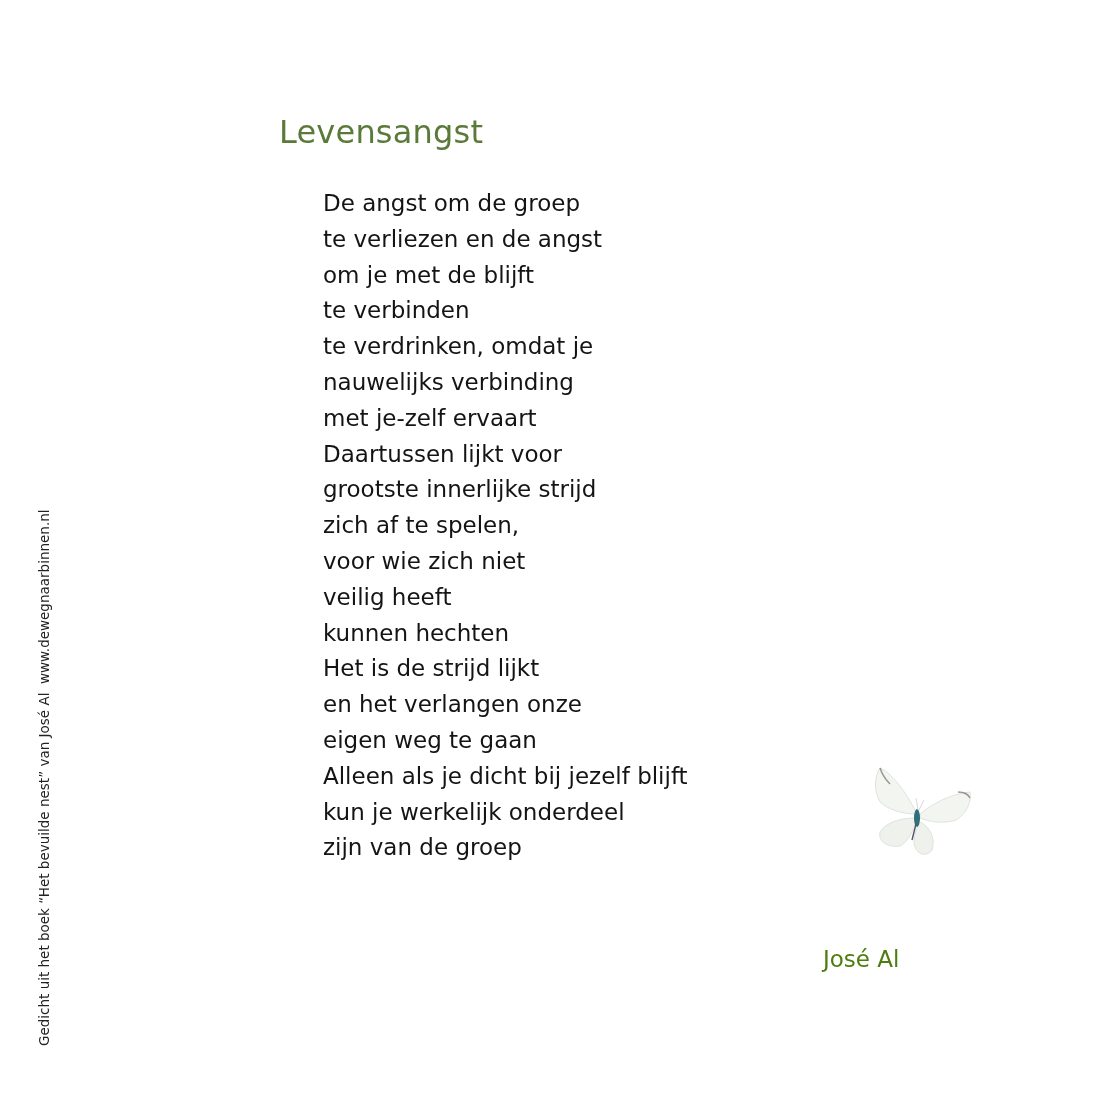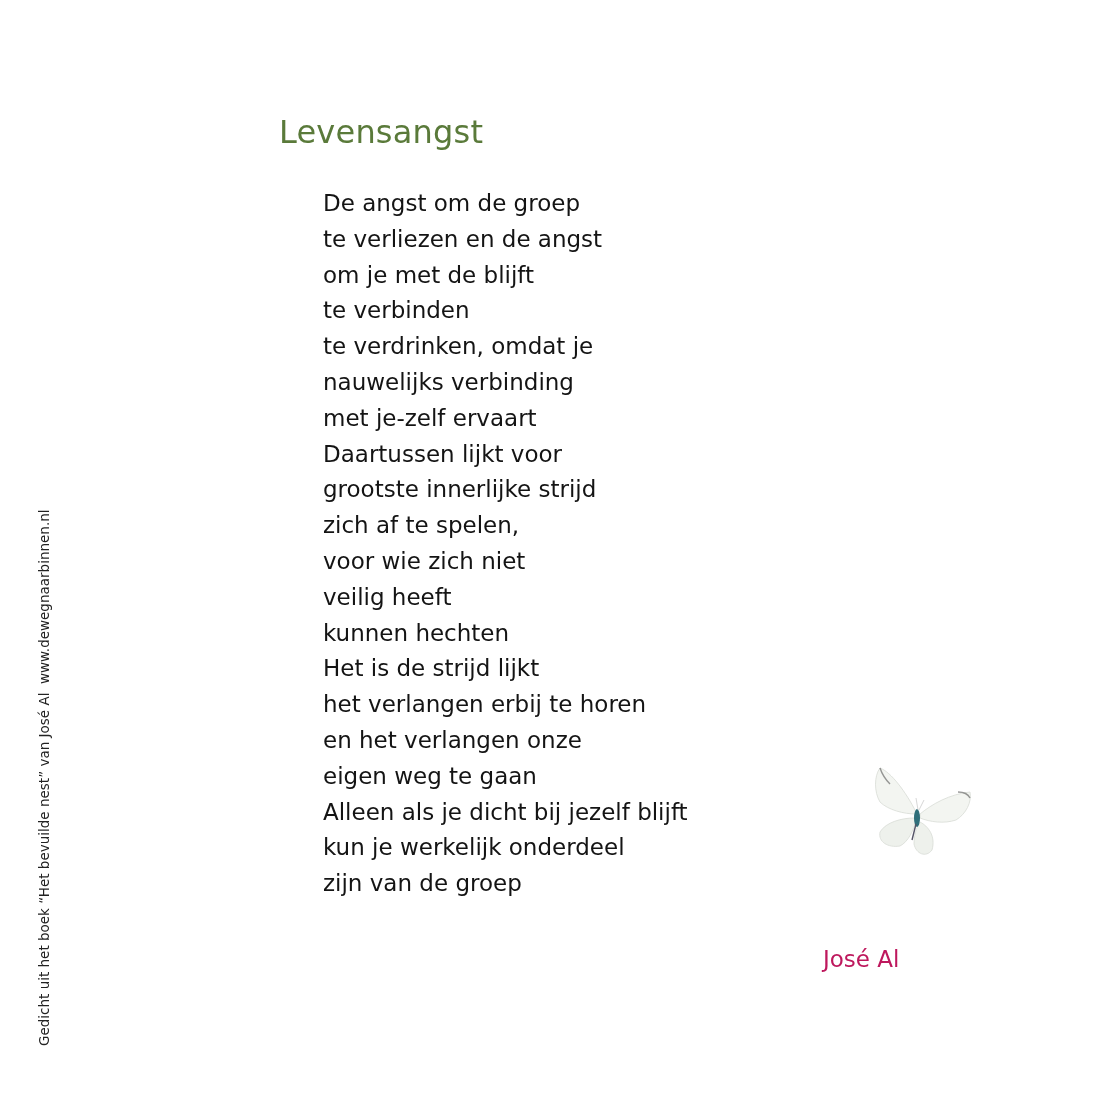--- a/index.html
+++ b/index.html
@@ -13,21 +13,21 @@
       font-family: "DejaVu Sans", sans-serif; font-weight: normal;
     }
     .poem {
       position: absolute; left: 279px; top: 186px;
       font-family: "DejaVu Sans", sans-serif;
       font-size: 23px; line-height: 35.8px; color: #141414; margin-left: 44px;
     }
     .poem .line { display: block; white-space: nowrap; }
     .author {
       position: absolute; left: 823px; top: 946px;
-      font-family: "DejaVu Sans", sans-serif; font-size: 23px; color: #be185d;
+      font-family: "DejaVu Sans", sans-serif; font-size: 23px; color: #4d7c0f;
     }
     .side {
       position: absolute; left: 36px; top: 1046px;
       transform-origin: 0 0; transform: rotate(-90deg);
       font-family: "DejaVu Sans", sans-serif; font-size: 13.5px; color: #222;
       white-space: pre;
     }
     .butterfly { position: absolute; left: 866px; top: 762px; width: 112px; height: 100px; }
   </style>
 </head>
@@ -43,21 +43,20 @@
   <span class="line">te verdrinken, omdat je</span>
   <span class="line">nauwelijks verbinding</span>
   <span class="line">met je-zelf ervaart</span>
   <span class="line">Daartussen lijkt voor</span>
   <span class="line">grootste innerlijke strijd</span>
   <span class="line">zich af te spelen,</span>
   <span class="line">voor wie zich niet</span>
   <span class="line">veilig heeft</span>
   <span class="line">kunnen hechten</span>
   <span class="line">Het is de strijd lijkt</span>
-  <span class="line">het verlangen erbij te horen</span>
   <span class="line">en het verlangen onze</span>
   <span class="line">eigen weg te gaan</span>
   <span class="line">Alleen als je dicht bij jezelf blijft</span>
   <span class="line">kun je werkelijk onderdeel</span>
   <span class="line">zijn van de groep</span>
 </div>
 
 <div class="author">José Al</div>
 
 <div class="side">Gedicht uit het boek “Het bevuilde nest” van José Al  www.dewegnaarbinnen.nl</div>

